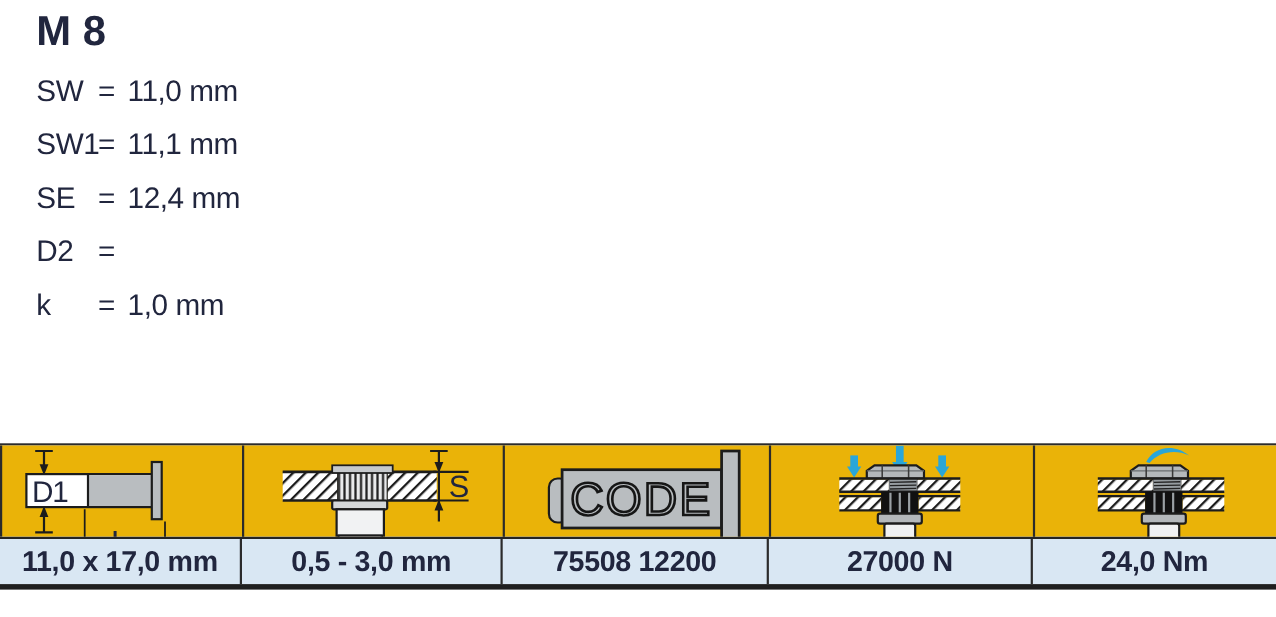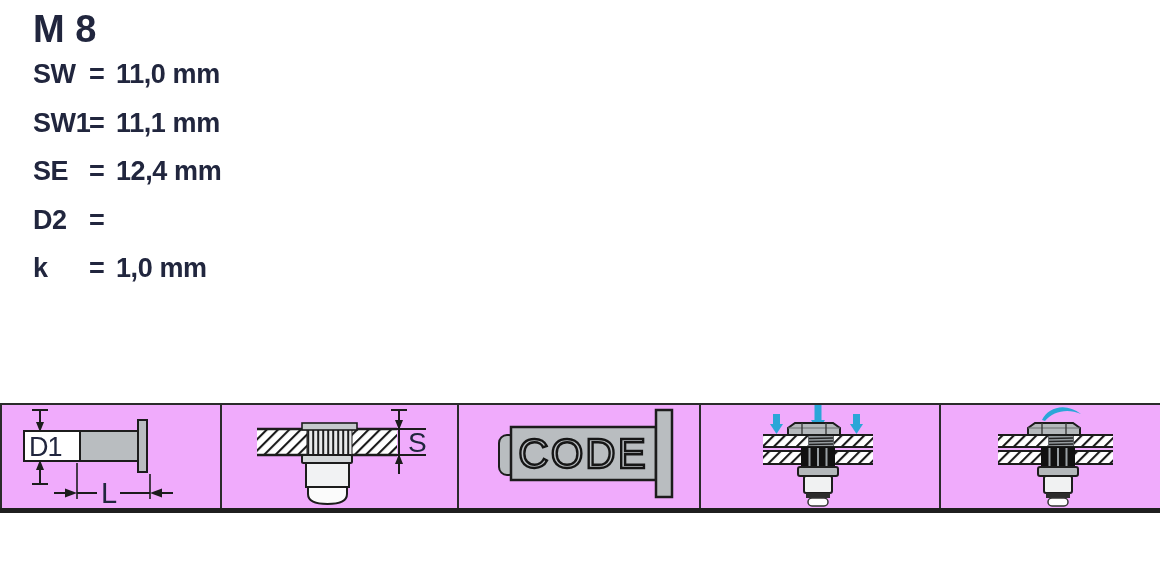--- a/index.html
+++ b/index.html
@@ -4,27 +4,27 @@
 <style>
   html,body{margin:0;padding:0;background:#fff;}
   .page{
     position:relative;width:1160px;height:561px;overflow:hidden;background:#fff;
     font-family:"Liberation Sans", sans-serif;color:#21263e;
   }
   
   .specs{position:absolute;left:9px;top:8px;margin-left:24px;}
   .spec-title{margin:0;font-size:38px;line-height:42px;font-weight:700;letter-spacing:0;}
   .spec-rows{position:absolute;left:0;top:51px;width:280px;}
-  .spec-row{display:flex;align-items:flex-start;height:48.5px;font-size:27px;font-weight:700;letter-spacing:-0.4px;}
+  .spec-row{display:flex;align-items:center;height:48.5px;font-size:27px;font-weight:400;letter-spacing:-0.4px;}
   .spec-label{width:56px;flex:none;}
   .spec-eq{width:27px;flex:none;}
   
   .spec-table{position:absolute;left:0;right:0;top:403px;border-top:2px solid #2b2b2b;}
   .row{display:grid;grid-template-columns:218px 237px 242px 240px 1fr;}
-  .icons-row{height:103px;background:#f0abfc;border-left:2px solid #2b2b2b;}
+  .icons-row{height:83px;background:#eab308;border-left:2px solid #2b2b2b;}
   .icon-cell{overflow:hidden;}
   .icon-cell + .icon-cell{border-left:2px solid #2b2b2b;}
   .values-row{height:41px;background:#d9e7f3;border-top:2px solid #242424;}
   .value-cell{display:flex;align-items:center;justify-content:center;
     font-size:26px;font-weight:600;letter-spacing:-0.3px;}
   .value-cell + .value-cell{border-left:2px solid #2b2b2b;}
   .bottom-strip{height:5px;background:#1f1f1f;}
   svg{display:block;}
   svg text{font-family:"Liberation Sans", sans-serif;}
 </style>
@@ -205,16 +205,23 @@
           <line x1="117" y1="43" x2="117" y2="61" stroke="#9aa0a4" stroke-width="2"></line>
           <line x1="125.5" y1="43" x2="125.5" y2="61" stroke="#9aa0a4" stroke-width="2"></line>
           <rect x="97" y="62" width="40" height="9" rx="2" fill="#b4b8bb" stroke="#1c1c1c" stroke-width="2"></rect>
           <rect x="103" y="71" width="28" height="17" rx="2" fill="#f0f1f2" stroke="#1c1c1c" stroke-width="2"></rect>
           <rect x="105" y="88" width="24" height="5" fill="#2b2b2b"></rect>
           <rect x="107" y="93" width="20" height="8" rx="4" fill="#fdfdfd" stroke="#333333" stroke-width="1.5"></rect>
         </svg>
       </div>
     </div>
 
+    <div class="row values-row">
+      <div class="value-cell">11,0 x 17,0 mm</div>
+      <div class="value-cell">0,5 - 3,0 mm</div>
+      <div class="value-cell">75508 12200</div>
+      <div class="value-cell">27000 N</div>
+      <div class="value-cell">24,0 Nm</div>
+    </div>
 
     <div class="bottom-strip"></div>
   </div>
 </div>
 
 </body></html>

